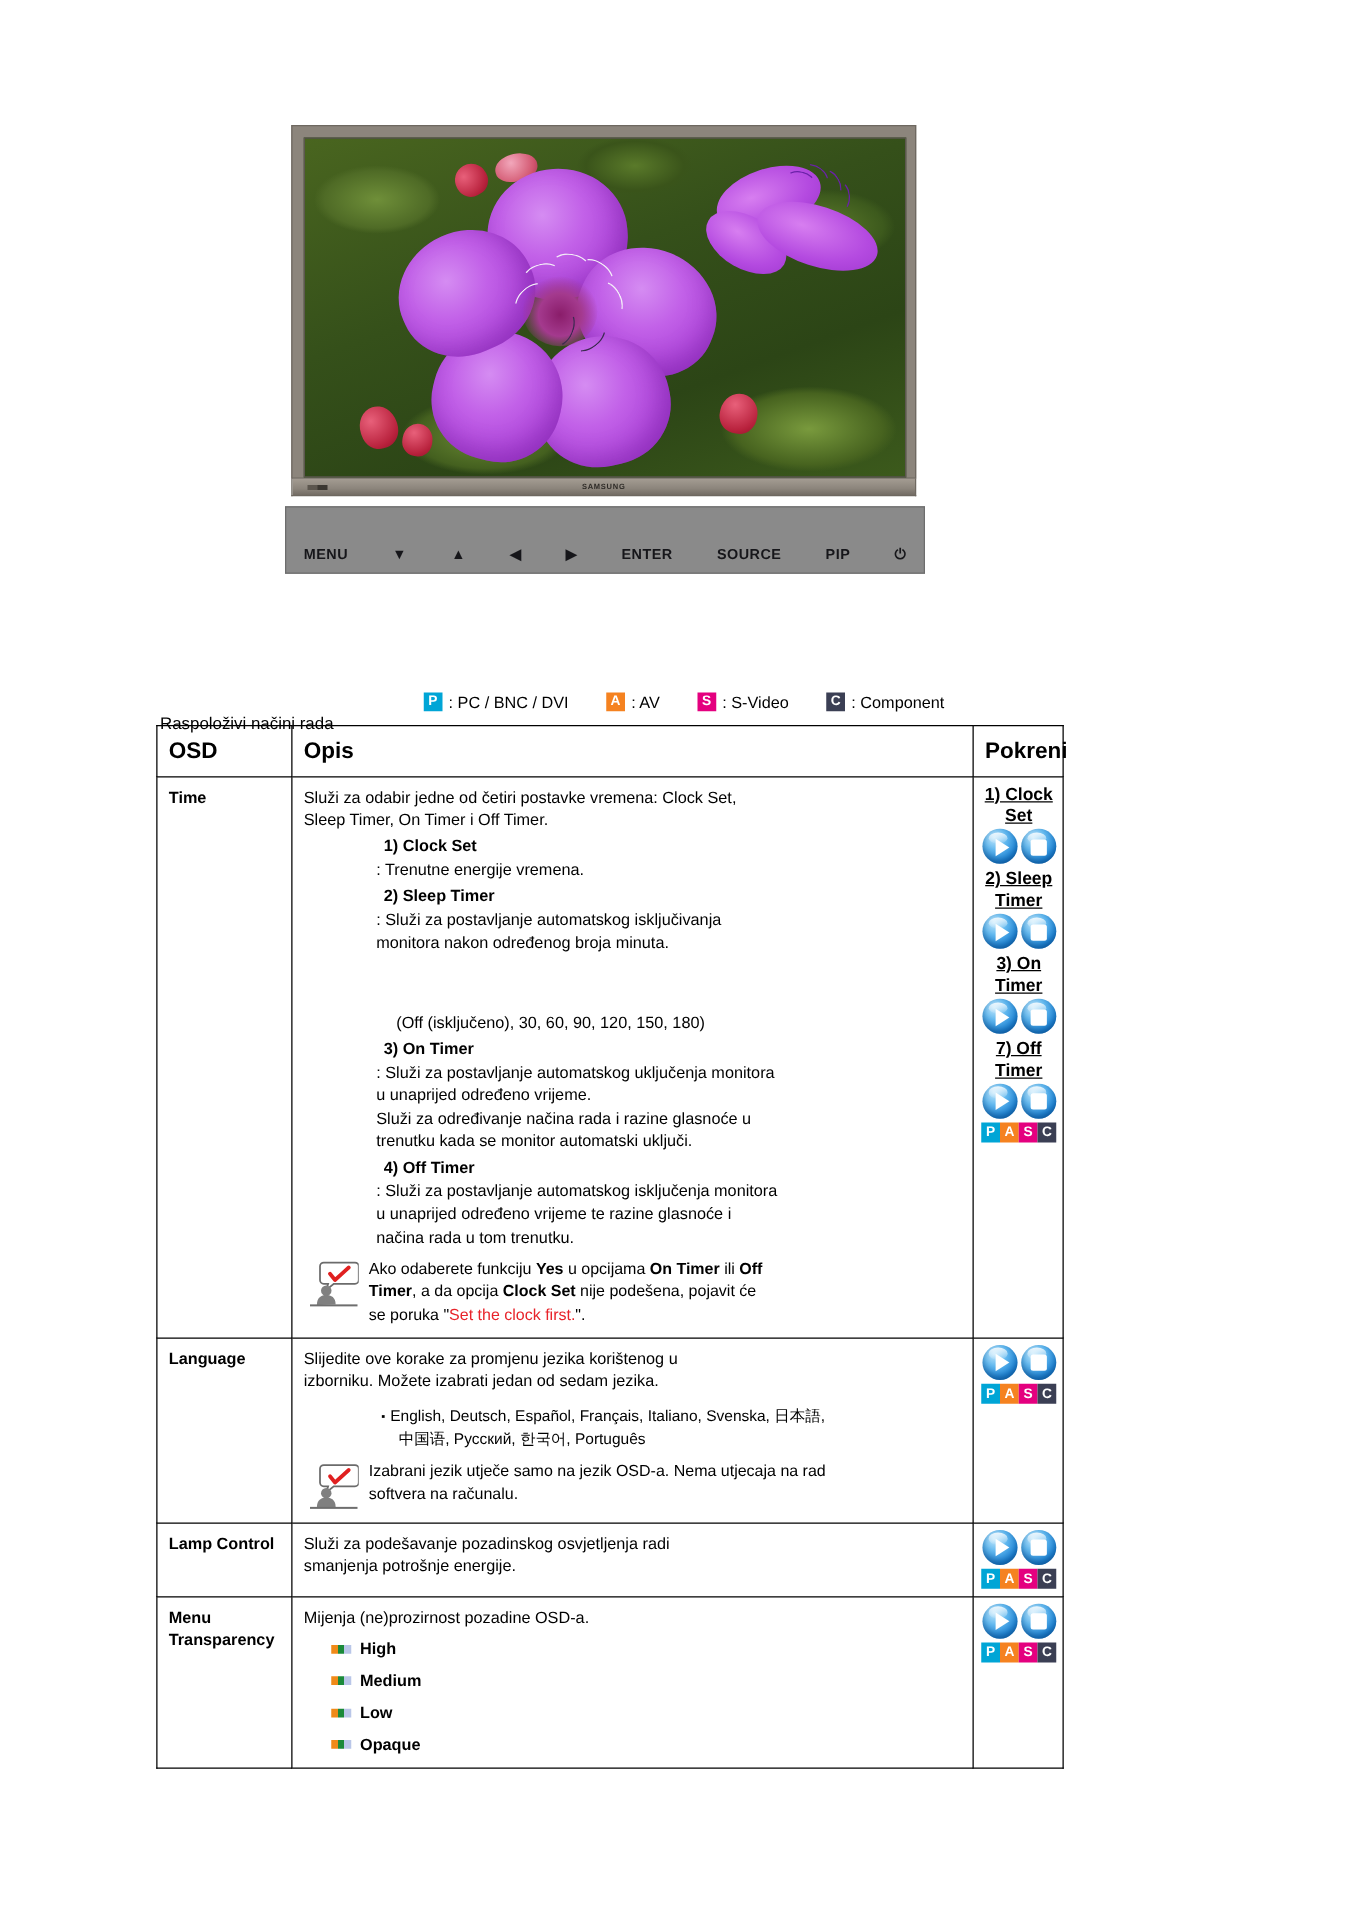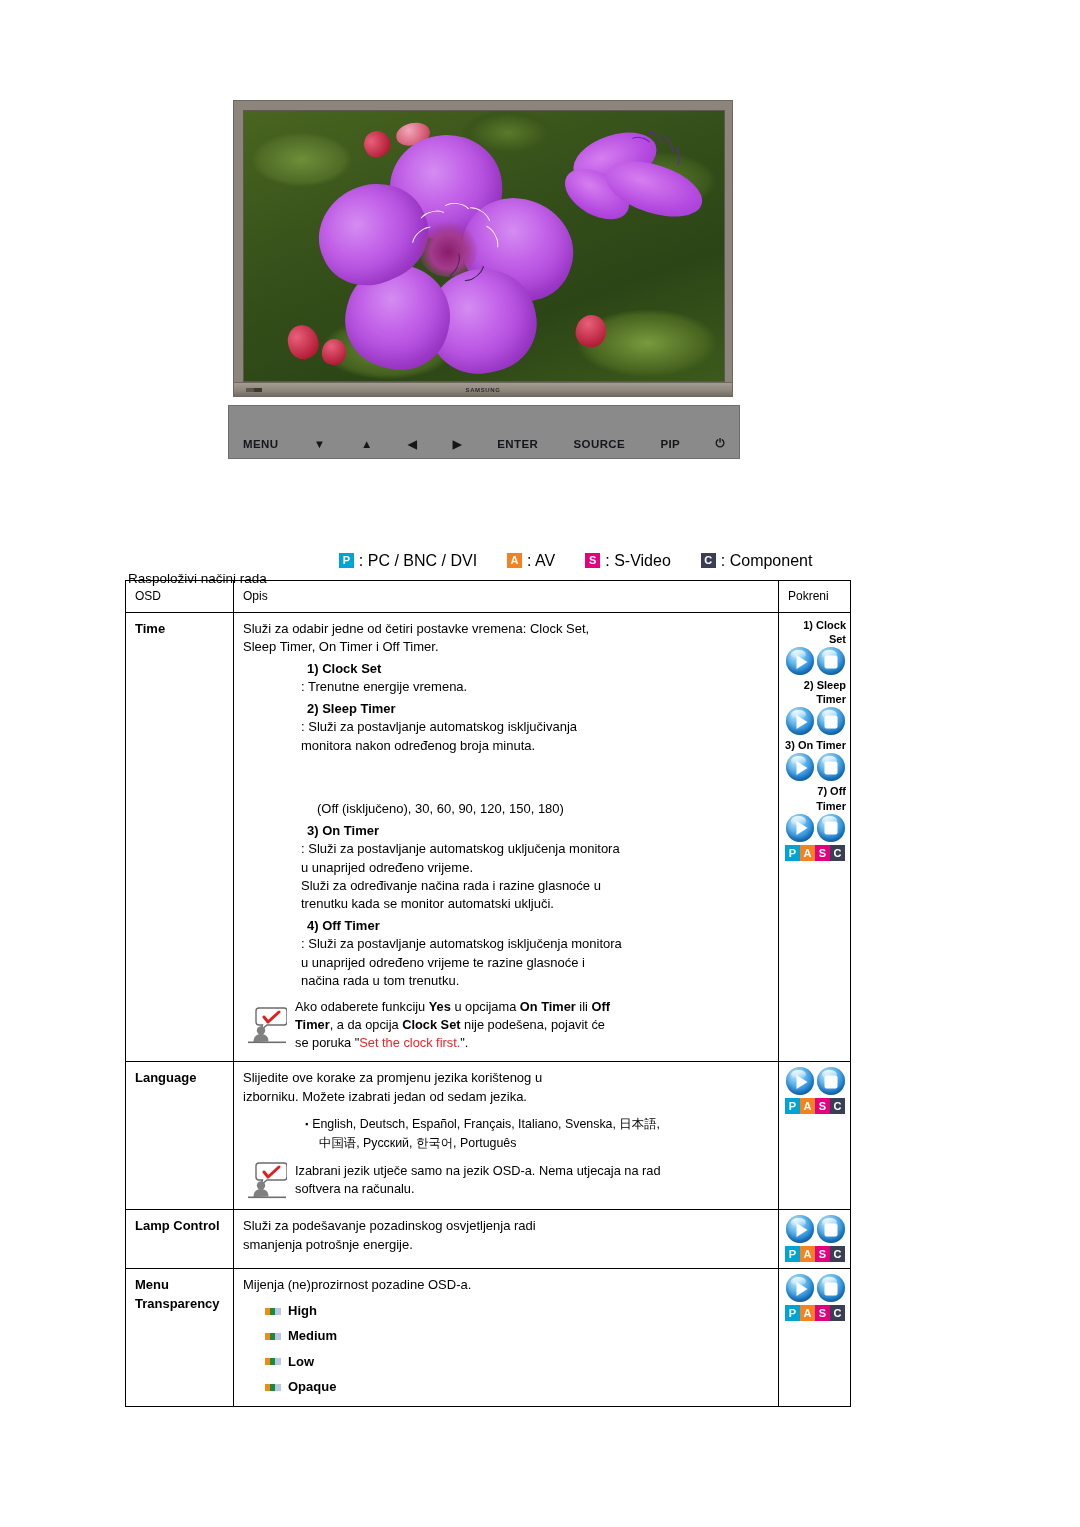--- a/index.html
+++ b/index.html
@@ -193,21 +193,21 @@
   .mode-badge {
     display: inline-block;
     width: 15px; height: 15px;
     line-height: 15px;
     text-align: center;
     color: #ffffff;
     font-weight: bold;
     font-size: 11px;
     margin-right: 5px;
   }
-  .mode-text { font-size: 16px; }
+  .mode-text { font-size: 13px; }
 
   
   #osd-table {
     position: absolute;
     left: 125px;
     top: 580px;
     width: 725px;
     border-collapse: collapse;
     table-layout: fixed;
   }
@@ -215,39 +215,39 @@
     border: 1.5px solid #000000;
     vertical-align: top;
     padding: 7px 9px 9px 9px;
     font-size: 13px;
     line-height: 1.42;
     text-align: left;
   }
   #osd-table .col-osd   { width: 108px; }
   #osd-table .col-opis  { width: 545px; }
   #osd-table .col-pok   { width: 72px; }
-  #osd-table thead th { font-weight: normal; font-size: 12px; padding-bottom: 7px; }
+  #osd-table thead th { font-weight: bold; font-size: 18px; padding-bottom: 7px; }
   .cell-osd { font-weight: bold; font-size: 13.5px; white-space: pre-line; }
   .cell-pok { padding: 5px 4px 6px 5px !important; text-align: center; }
 
   .desc-line { }
   .num-head {
     font-weight: bold;
     margin-left: 64px;
     margin-top: 3px;
   }
   .num-body {
     margin-left: 58px;
   }
   .paren-line { margin-left: 74px; margin-top: 45px; }
 
   
   .note {
     display: flex;
-    align-items: center;
+    align-items: flex-start;
     margin-top: 7px;
     margin-left: 4px;
   }
   .note-icon { flex: 0 0 auto; width: 40px; height: 40px; margin-right: 8px; margin-top: 1px; }
   .note-text { font-size: 12.8px; line-height: 1.42; }
   .note-text b { font-weight: bold; }
   .red { color: #e8232a; }
 
   
   .lang-list {
@@ -270,25 +270,26 @@
   }
   .opt-bullet {
     width: 16px; height: 7px;
     margin-right: 7px;
     background: linear-gradient(90deg, #f08a18 0 32%, #1b8a3a 32% 64%, #b9c6e8 64% 100%);
     flex: 0 0 auto;
   }
 
   
   .pok-label {
-    font-size: 11px;
+    font-size: 14px;
     font-weight: bold;
     line-height: 1.28;
-    text-align: right;
+    text-align: center;
     margin-bottom: 1px;
+    text-decoration: underline;
   }
   .btn-pair {
     display: flex;
     justify-content: center;
     gap: 3px;
     margin-bottom: 3px;
   }
   .osd-btn {
     width: 28px; height: 28px;
     border-radius: 50%;

